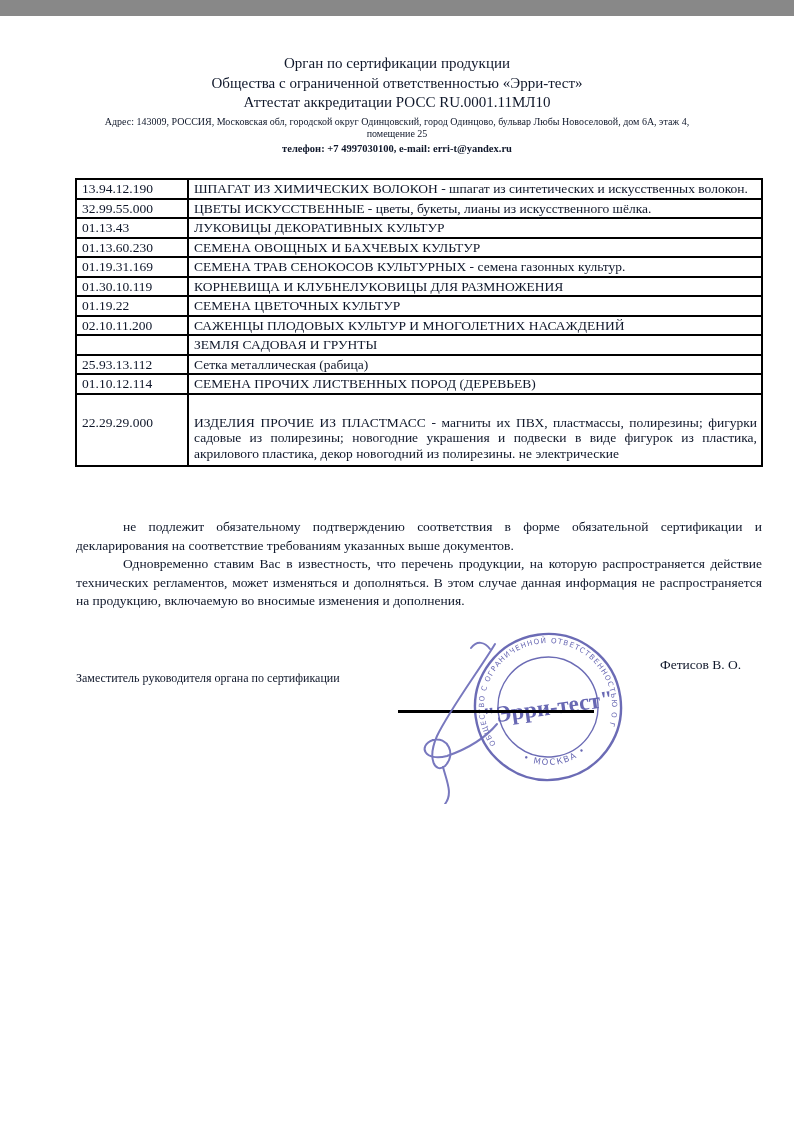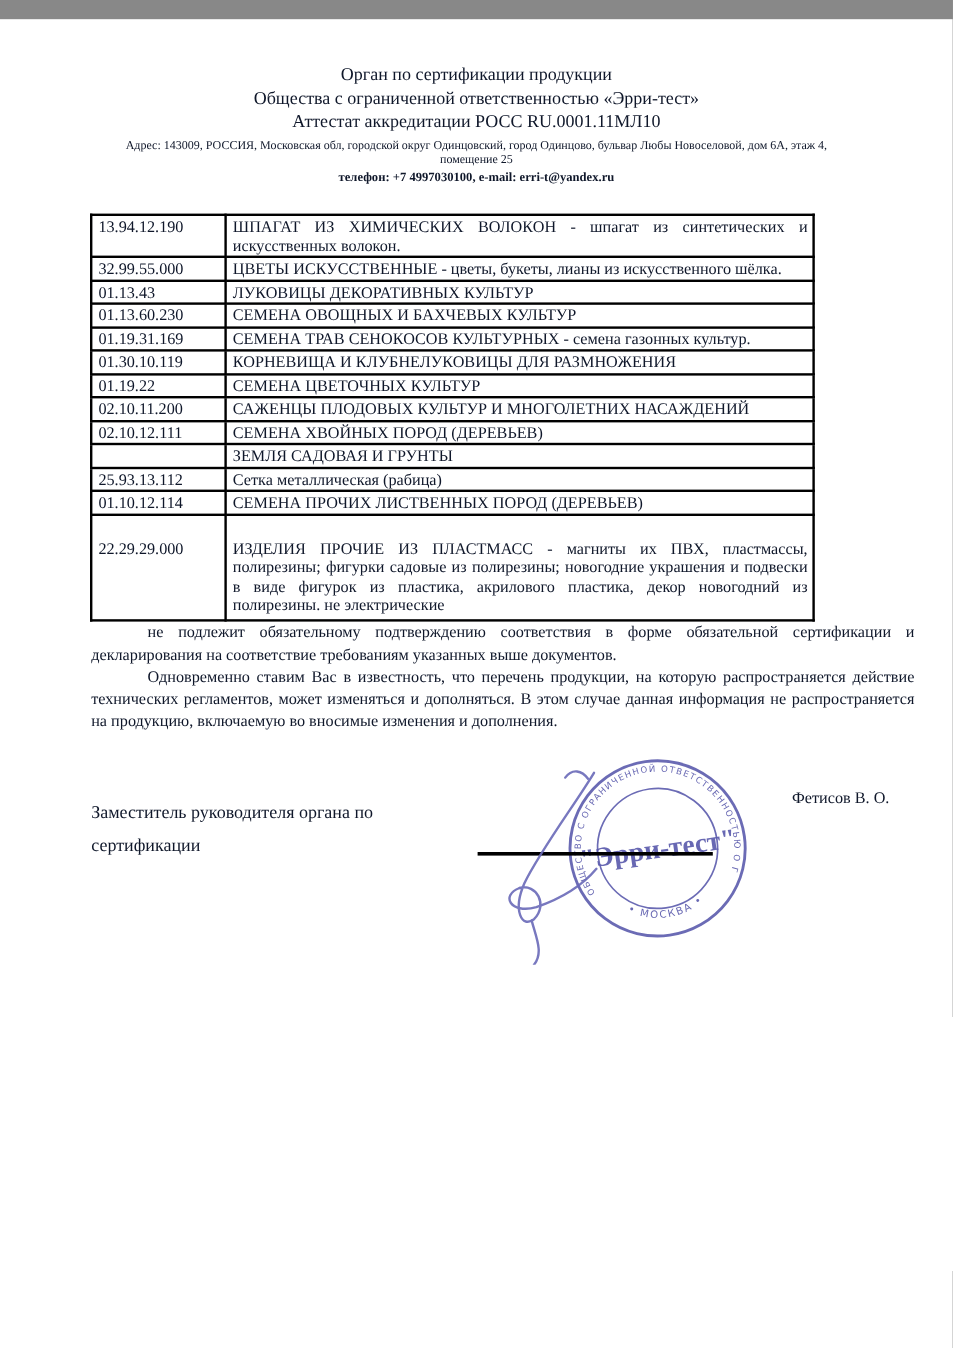--- a/index.html
+++ b/index.html
@@ -12,38 +12,38 @@
     font-family: "Liberation Serif", "DejaVu Serif", serif;
     color: #0f172a;
     overflow: hidden;
   }
   
   .doc-header { position: absolute; top: 38px; left: 0; width: 794px; text-align: center; }
   .h-line { font-size: 15px; line-height: 19.5px; }
   .h-addr { font-size: 10px; line-height: 12.5px; width: 620px; margin: 3px auto 0; }
   .h-contacts { font-size: 10.5px; line-height: 13px; margin-top: 1px; font-weight: bold; }
   
-  table.products { position: absolute; left: 75px; top: 162px; width: 604px;
+  table.products { position: absolute; left: 75px; top: 162px; width: 688px;
     border-collapse: collapse; table-layout: fixed; border-radius: 23px; }
   table.products td {
     border: 2px solid #000;
     font-size: 13.5px; line-height: 15.5px;
     vertical-align: top;
     padding: 1px 4px 1px 5px;
   }
   td.code { width: 112px; padding-left: 10px; overflow: hidden; white-space: nowrap; }
   td.desc { text-align: justify; padding-right: 6px; }
   tr.tall td { padding-top: 20px; padding-bottom: 4px; }
   
   .clauses { position: absolute; left: 76px; top: 502px; width: 686px;
     font-size: 13.5px; line-height: 18.5px; text-align: justify; }
   .clauses p { text-indent: 47px; }
   
   .sig-role { position: absolute; left: 76px; top: 649px; width: 320px;
-    font-size: 15px; line-height: 27px; }
+    font-size: 12px; line-height: 27px; }
   .sig-name { position: absolute; left: 660px; top: 641px; font-size: 13.5px; }
   .sig-line { position: absolute; left: 398px; top: 694px; width: 196px; height: 3px;
     background: #000; z-index: 3; }
   .stamp-svg { position: absolute; left: 453px; top: 596px; z-index: 2; }
   .autograph-svg { position: absolute; left: 395px; top: 608px; z-index: 4; }
 </style>
 </head>
 <body>
 
 <div class="page">
@@ -82,24 +82,20 @@
         <td class="code">01.30.10.119</td>
         <td class="desc">КОРНЕВИЩА И КЛУБНЕЛУКОВИЦЫ ДЛЯ РАЗМНОЖЕНИЯ</td>
       </tr>
       <tr>
         <td class="code">01.19.22</td>
         <td class="desc">СЕМЕНА ЦВЕТОЧНЫХ КУЛЬТУР</td>
       </tr>
       <tr>
         <td class="code">02.10.11.200</td>
         <td class="desc">САЖЕНЦЫ ПЛОДОВЫХ КУЛЬТУР И МНОГОЛЕТНИХ НАСАЖДЕНИЙ</td>
-      </tr>
-      <tr>
-        <td class="code">02.10.12.111</td>
-        <td class="desc">СЕМЕНА ХВОЙНЫХ ПОРОД (ДЕРЕВЬЕВ)</td>
       </tr>
       <tr>
         <td class="code"></td>
         <td class="desc">ЗЕМЛЯ САДОВАЯ И ГРУНТЫ</td>
       </tr>
       <tr>
         <td class="code">25.93.13.112</td>
         <td class="desc">Сетка металлическая (рабица)</td>
       </tr>
       <tr>

